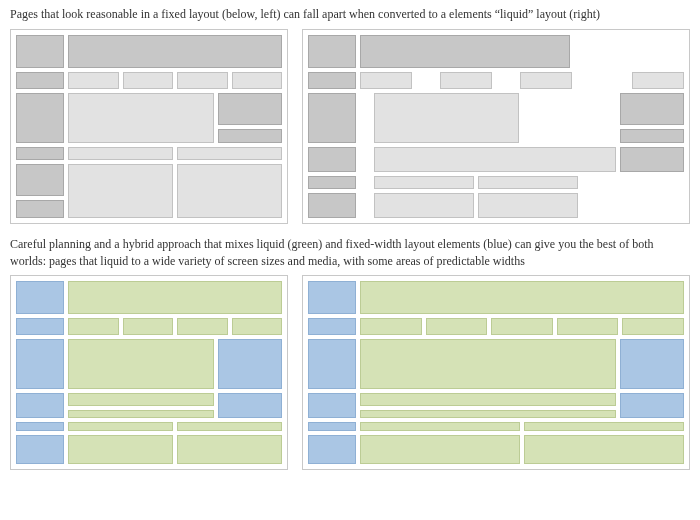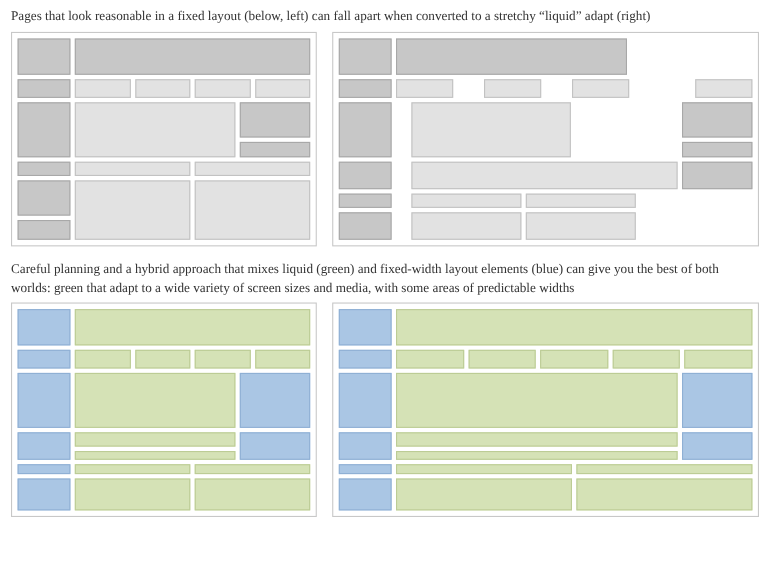--- a/index.html
+++ b/index.html
@@ -40,21 +40,21 @@
     .h10 { height: 9px; }
     .h14 { height: 13px; }
     .h18 { height: 17px; }
     .h26 { height: 25px; }
     .h34 { height: 33px; }
     .h52 { height: 50px; }
   </style>
 </head>
 <body>
 
-<p class="caption">Pages that look reasonable in a fixed layout (below, left) can fall apart when converted to a stretchy “liquid” adapt (right)</p>
+<p class="caption">Pages that look reasonable in a fixed layout (below, left) can fall apart when converted to a elements “liquid” layout (right)</p>
 
 <div class="row">
 
   <div class="panel panel-top-left">
     <div class="r h34">
         <div class="gd" style="width:48px"></div>
         <div class="gd fx"></div>
       </div>
     <div class="r h18">
         <div class="gd" style="width:48px"></div>
@@ -131,21 +131,21 @@
         </div>
       <div class="wh" style="width:10px"></div>
       <div class="gl" style="width:100px"></div>
         <div class="gl" style="width:100px"></div>
       <div class="wh fx"></div>
     </div>
   </div>
 
 </div>
 
-<p class="caption">Careful planning and a hybrid approach that mixes liquid (green) and fixed-width layout elements (blue) can give you the best of both worlds: green that adapt to a wide variety of screen sizes and media, with some areas of predictable widths</p>
+<p class="caption">Careful planning and a hybrid approach that mixes liquid (green) and fixed-width layout elements (blue) can give you the best of both worlds: pages that liquid to a wide variety of screen sizes and media, with some areas of predictable widths</p>
 
 <div class="row">
 
   <div class="panel panel-bot-left">
     <div class="r h34">
         <div class="bl" style="width:48px"></div>
         <div class="gr fx"></div>
       </div>
     <div class="r h18">
         <div class="bl" style="width:48px"></div>

